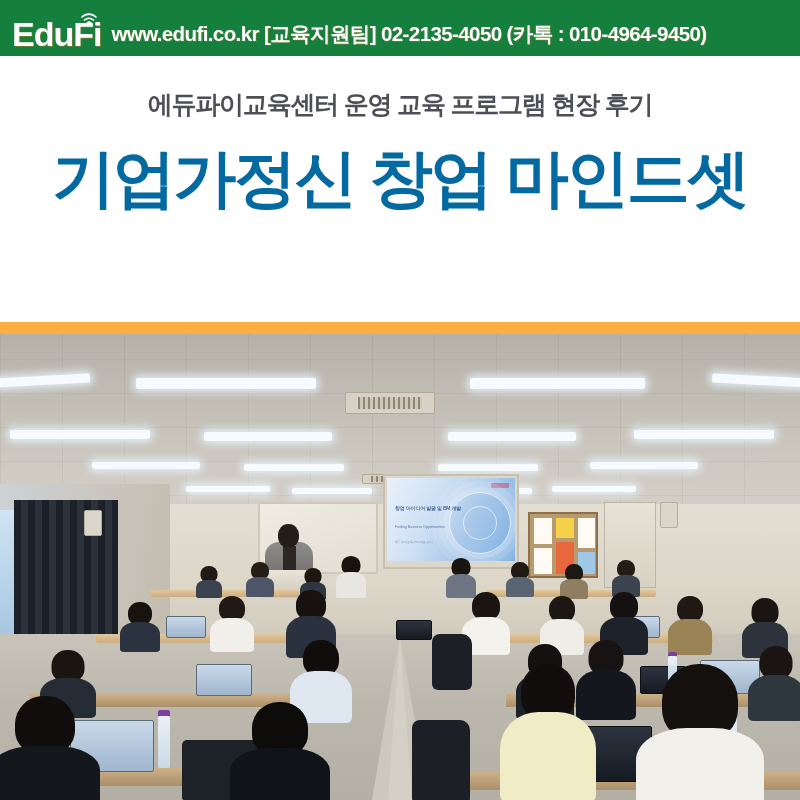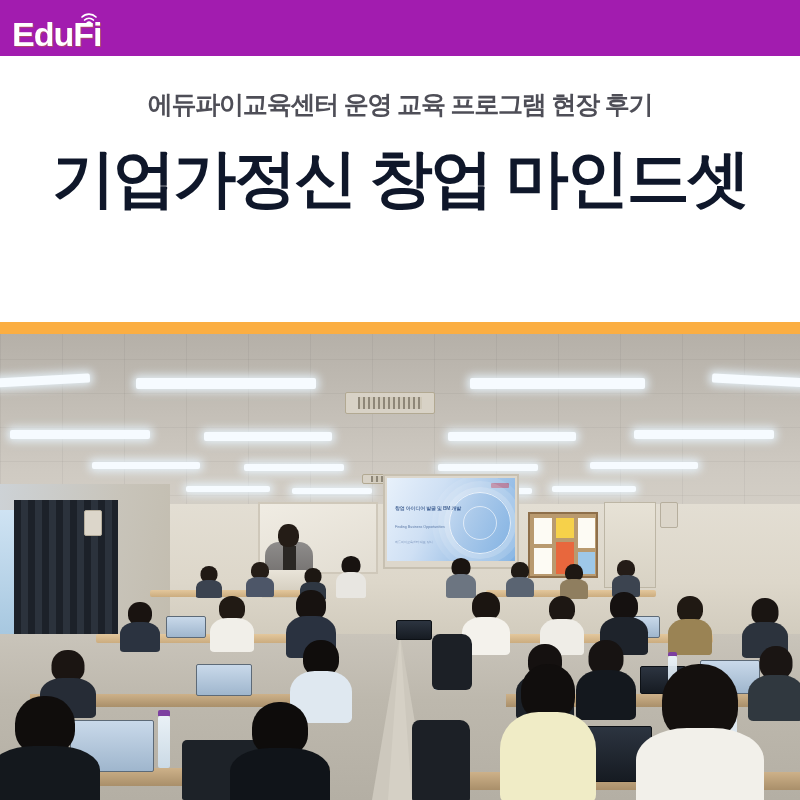--- a/index.html
+++ b/index.html
@@ -8,21 +8,21 @@
     width:800px; height:800px;
     font-family:"Liberation Sans", sans-serif;
     background:#ffffff;
     overflow:hidden;
   }
   #page { position:relative; width:800px; height:800px; background:#fff; }
 
   
   .topbar {
     position:absolute; left:0; top:0; width:800px; height:68px;
-    background:#a21caf;
+    background:#15803d;
     display:flex; align-items:center;
   }
   .logo {
     position:relative;
     margin-left:12px; margin-right:10px;
     display:flex; align-items:flex-end;
   }
   .logo-text {
     font-size:34px; font-weight:bold; color:#ffffff;
     letter-spacing:-1px; line-height:36px;
@@ -45,21 +45,21 @@
     display:flex; flex-direction:column; align-items:center;
     justify-content:flex-start;
   }
   .kicker {
     margin-top:32px;
     font-size:25px; font-weight:bold; color:#4E4E57;
     letter-spacing:-1.2px; white-space:nowrap;
   }
   .headline {
     margin-top:22px;
-    font-size:63px; font-weight:bold; color:#0f172a;
+    font-size:63px; font-weight:bold; color:#0369a1;
     letter-spacing:-2.5px; white-space:nowrap; line-height:70px;
   }
   .subline {
     margin-top:16px;
     font-size:32px; font-weight:bold; color:#5B5B65;
     letter-spacing:-1.6px; white-space:nowrap;
   }
 
   
   .midbar {
@@ -257,20 +257,21 @@
 
   <div class="topbar">
     <div class="logo">
       <span class="logo-text">EduFi</span>
       <svg class="wifi-icon" viewBox="0 0 20 16">
         <path d="M3 7 A10 10 0 0 1 17 7" fill="none" stroke="#ffffff" stroke-width="1.7" stroke-linecap="round"></path>
         <path d="M5.6 10 A6.4 6.4 0 0 1 14.4 10" fill="none" stroke="#ffffff" stroke-width="1.7" stroke-linecap="round"></path>
         <path d="M8.2 12.8 A2.8 2.8 0 0 1 11.8 12.8" fill="none" stroke="#ffffff" stroke-width="1.7" stroke-linecap="round"></path>
       </svg>
     </div>
+    <div class="contact">www.edufi.co.kr [교육지원팀] 02-2135-4050 (카톡 : 010-4964-9450)</div>
   </div>
 
   <div class="titleblock">
     <div class="kicker">에듀파이교육센터 운영 교육 프로그램 현장 후기</div>
     <div class="headline">기업가정신 창업 마인드셋</div>
   </div>
 
   <div class="midbar"></div>
 
   <div class="photo">

